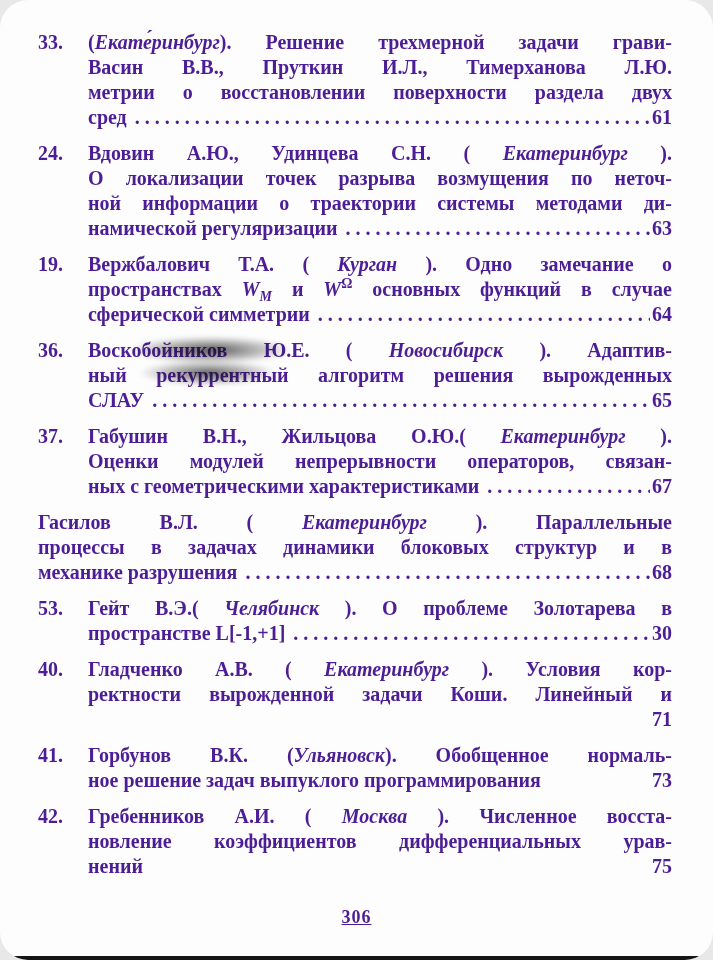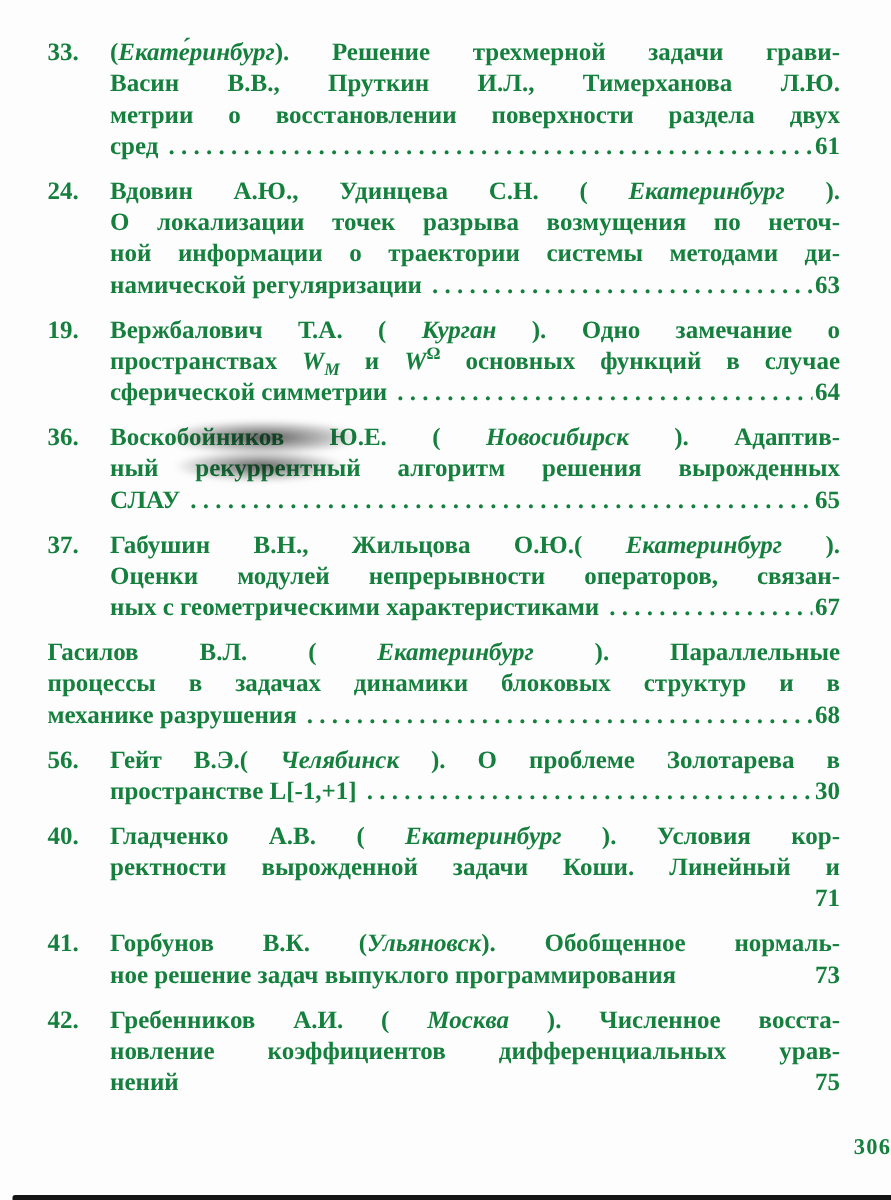--- a/index.html
+++ b/index.html
@@ -8,21 +8,22 @@
     background: #e8e8e8;
   }
   .page {
     position: relative;
     width: 713px;
     height: 960px;
     background: #fdfdfd;
     overflow: hidden;
     font-family: "Liberation Serif", "DejaVu Serif", serif;
     font-weight: 700;
-    color: #15803d;
+    color: #4c1d95;
+    border-radius: 28px;
   }
   .toc {
     position: absolute;
     top: 30px;
     left: 38px;
     right: 41px;
   }
   .entry {
     display: flex;
     margin-bottom: 11px;
@@ -58,23 +59,24 @@
   .pg {
     white-space: nowrap;
   }
   sub, sup { font-size: 70%; line-height: 0; }
   i sub { font-style: italic; }
   .footer {
     position: absolute;
     left: 0;
     right: 0;
     bottom: 32px;
-    text-align: right;
+    text-align: center;
     font-size: 18px;
     letter-spacing: 1px;
+    text-decoration: underline;
   }
   .scan-edge-bottom {
     position: absolute;
     left: 10px;
     right: 0;
     bottom: 0;
     height: 4px;
     background: #151515;
     border-radius: 2px 0 0 0;
   }
@@ -164,21 +166,21 @@
           <div class="line">Гасилов В.Л. ( <i>Екатеринбург</i> ). Параллельные</div>
           <div class="line">процессы в задачах динамики блоковых структур и в</div>
           <div class="lastline">
             <span class="txt">механике разрушения</span>
             <span class="dots">................................................................................</span>
             <span class="pg">68</span>
           </div>
         </div>
       </div>
       <div class="entry">
-        <div class="num">56.</div>
+        <div class="num">53.</div>
         <div class="body">
           <div class="line">Гейт В.Э.( <i>Челябинск</i> ). О проблеме Золотарева в</div>
           <div class="lastline">
             <span class="txt">пространстве L[-1,+1]</span>
             <span class="dots">................................................................................</span>
             <span class="pg">30</span>
           </div>
         </div>
       </div>
       <div class="entry">

